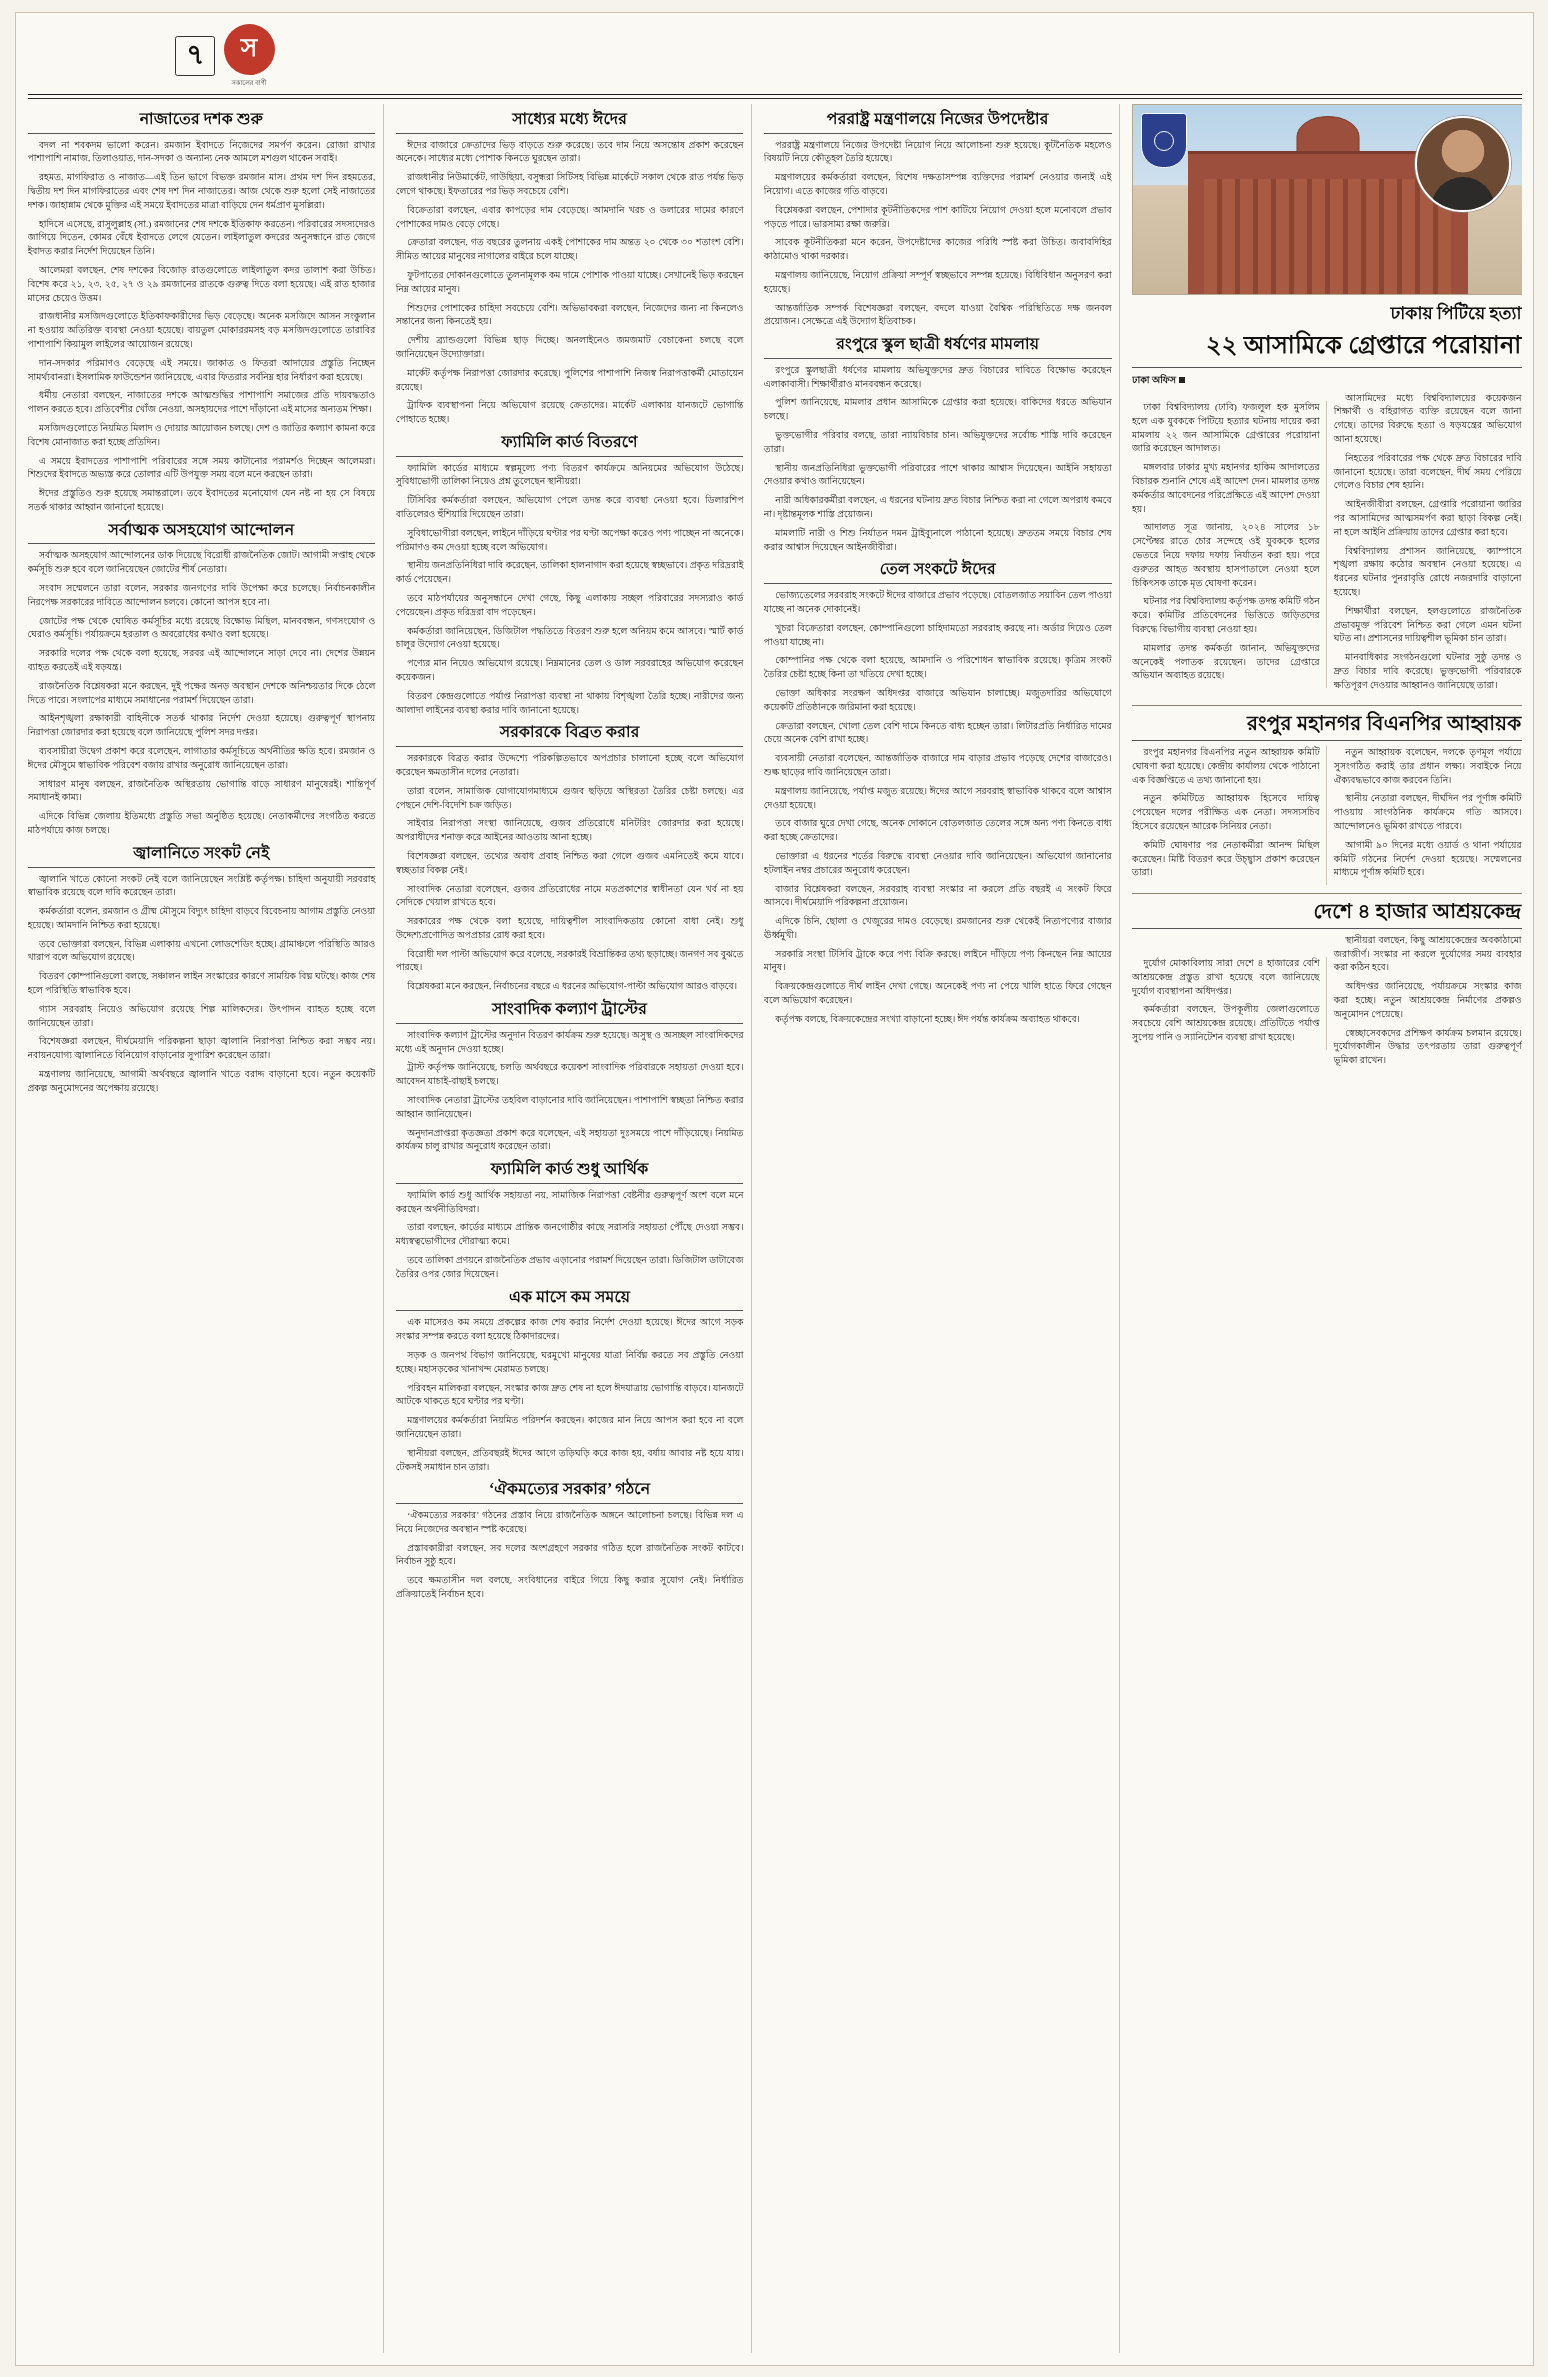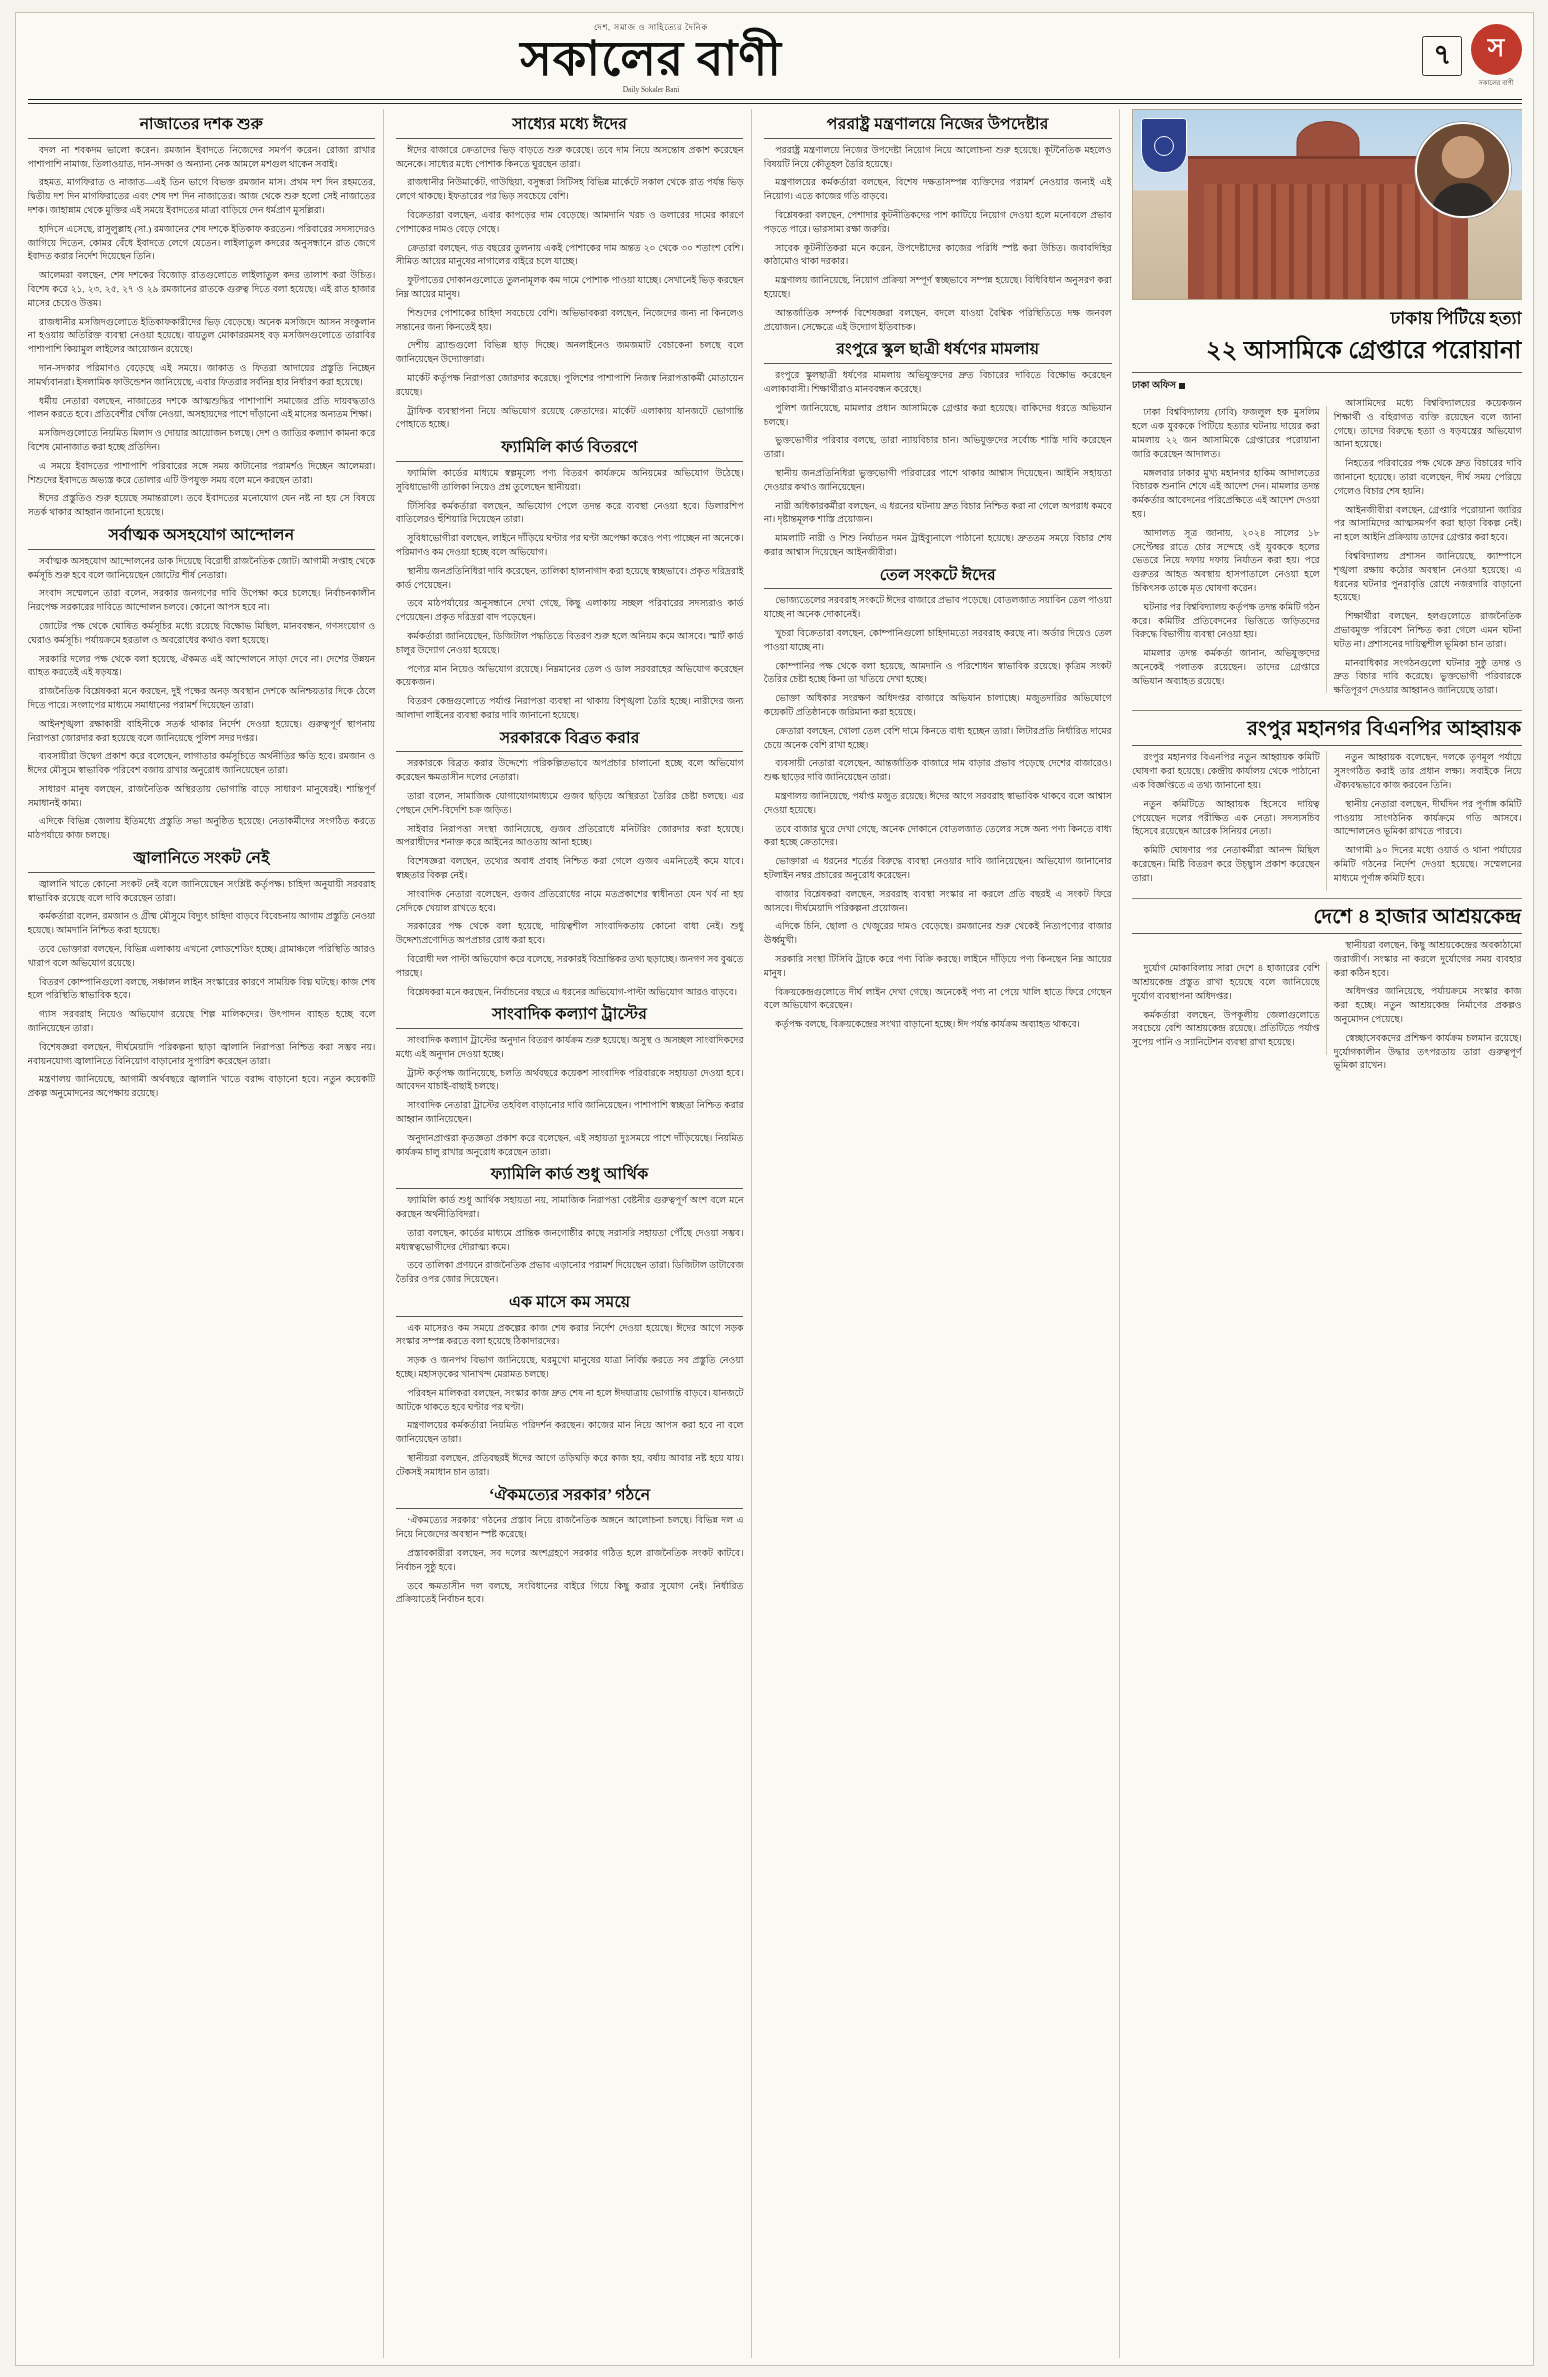--- a/index.html
+++ b/index.html
@@ -144,25 +144,20 @@
   .two-sub > div:first-child{border-right:0.8px solid #ccc5b6;padding-right:6.6px;}
   .sep-rule{border-top:0.8px solid #8a8273;margin:7.4px 0 5px 0;}
 </style>
 </head>
 <body>
 
 <div class="page">
  <div class="sheet">
 
   <div class="masthead">
-    <div class="mast-center">
-      <div class="mast-tag">দেশ, সমাজ ও সাহিত্যের দৈনিক</div>
-      <div class="mast-title">সকালের বাণী</div>
-      <div class="mast-sub">Daily Sokaler Bani</div>
-    </div>
     <div class="mast-right">
       <div class="mast-num">৭</div>
       <div>
         <div class="mast-logo">স</div>
         <div class="mast-logo-cap">সকালের বাণী</div>
       </div>
     </div>
   </div>
   <div class="rule-thin"></div>
 
@@ -180,21 +175,21 @@
       <p class="body">ধর্মীয় নেতারা বলছেন, নাজাতের দশকে আত্মশুদ্ধির পাশাপাশি সমাজের প্রতি দায়বদ্ধতাও পালন করতে হবে। প্রতিবেশীর খোঁজ নেওয়া, অসহায়দের পাশে দাঁড়ানো এই মাসের অন্যতম শিক্ষা।</p>
       <p class="body">মসজিদগুলোতে নিয়মিত মিলাদ ও দোয়ার আয়োজন চলছে। দেশ ও জাতির কল্যাণ কামনা করে বিশেষ মোনাজাত করা হচ্ছে প্রতিদিন।</p>
       <p class="body">এ সময়ে ইবাদতের পাশাপাশি পরিবারের সঙ্গে সময় কাটানোর পরামর্শও দিচ্ছেন আলেমরা। শিশুদের ইবাদতে অভ্যস্ত করে তোলার এটি উপযুক্ত সময় বলে মনে করছেন তারা।</p>
       <p class="body">ঈদের প্রস্তুতিও শুরু হয়েছে সমান্তরালে। তবে ইবাদতের মনোযোগ যেন নষ্ট না হয় সে বিষয়ে সতর্ক থাকার আহ্বান জানানো হয়েছে।</p>
 
       <h2 class="headline">সর্বাত্মক অসহযোগ আন্দোলন</h2>
       <div class="hl-rule"></div>
       <p class="body">সর্বাত্মক অসহযোগ আন্দোলনের ডাক দিয়েছে বিরোধী রাজনৈতিক জোট। আগামী সপ্তাহ থেকে কর্মসূচি শুরু হবে বলে জানিয়েছেন জোটের শীর্ষ নেতারা।</p>
       <p class="body">সংবাদ সম্মেলনে তারা বলেন, সরকার জনগণের দাবি উপেক্ষা করে চলেছে। নির্বাচনকালীন নিরপেক্ষ সরকারের দাবিতে আন্দোলন চলবে। কোনো আপস হবে না।</p>
       <p class="body">জোটের পক্ষ থেকে ঘোষিত কর্মসূচির মধ্যে রয়েছে বিক্ষোভ মিছিল, মানববন্ধন, গণসংযোগ ও ঘেরাও কর্মসূচি। পর্যায়ক্রমে হরতাল ও অবরোধের কথাও বলা হয়েছে।</p>
-      <p class="body">সরকারি দলের পক্ষ থেকে বলা হয়েছে, ঐকমত এই আন্দোলনে সাড়া দেবে না। দেশের উন্নয়ন ব্যাহত করতেই এই ষড়যন্ত্র।</p>
+      <p class="body">সরকারি দলের পক্ষ থেকে বলা হয়েছে, সরবর এই আন্দোলনে সাড়া দেবে না। দেশের উন্নয়ন ব্যাহত করতেই এই ষড়যন্ত্র।</p>
       <p class="body">রাজনৈতিক বিশ্লেষকরা মনে করছেন, দুই পক্ষের অনড় অবস্থান দেশকে অনিশ্চয়তার দিকে ঠেলে দিতে পারে। সংলাপের মাধ্যমে সমাধানের পরামর্শ দিয়েছেন তারা।</p>
       <p class="body">আইনশৃঙ্খলা রক্ষাকারী বাহিনীকে সতর্ক থাকার নির্দেশ দেওয়া হয়েছে। গুরুত্বপূর্ণ স্থাপনায় নিরাপত্তা জোরদার করা হয়েছে বলে জানিয়েছে পুলিশ সদর দপ্তর।</p>
       <p class="body">ব্যবসায়ীরা উদ্বেগ প্রকাশ করে বলেছেন, লাগাতার কর্মসূচিতে অর্থনীতির ক্ষতি হবে। রমজান ও ঈদের মৌসুমে স্বাভাবিক পরিবেশ বজায় রাখার অনুরোধ জানিয়েছেন তারা।</p>
       <p class="body">সাধারণ মানুষ বলছেন, রাজনৈতিক অস্থিরতায় ভোগান্তি বাড়ে সাধারণ মানুষেরই। শান্তিপূর্ণ সমাধানই কাম্য।</p>
       <p class="body">এদিকে বিভিন্ন জেলায় ইতিমধ্যে প্রস্তুতি সভা অনুষ্ঠিত হয়েছে। নেতাকর্মীদের সংগঠিত করতে মাঠপর্যায়ে কাজ চলছে।</p>
 
       <h2 class="headline">জ্বালানিতে সংকট নেই</h2>
       <div class="hl-rule"></div>
       <p class="body">জ্বালানি খাতে কোনো সংকট নেই বলে জানিয়েছেন সংশ্লিষ্ট কর্তৃপক্ষ। চাহিদা অনুযায়ী সরবরাহ স্বাভাবিক রয়েছে বলে দাবি করেছেন তারা।</p>
       <p class="body">কর্মকর্তারা বলেন, রমজান ও গ্রীষ্ম মৌসুমে বিদ্যুৎ চাহিদা বাড়বে বিবেচনায় আগাম প্রস্তুতি নেওয়া হয়েছে। আমদানি নিশ্চিত করা হয়েছে।</p>

